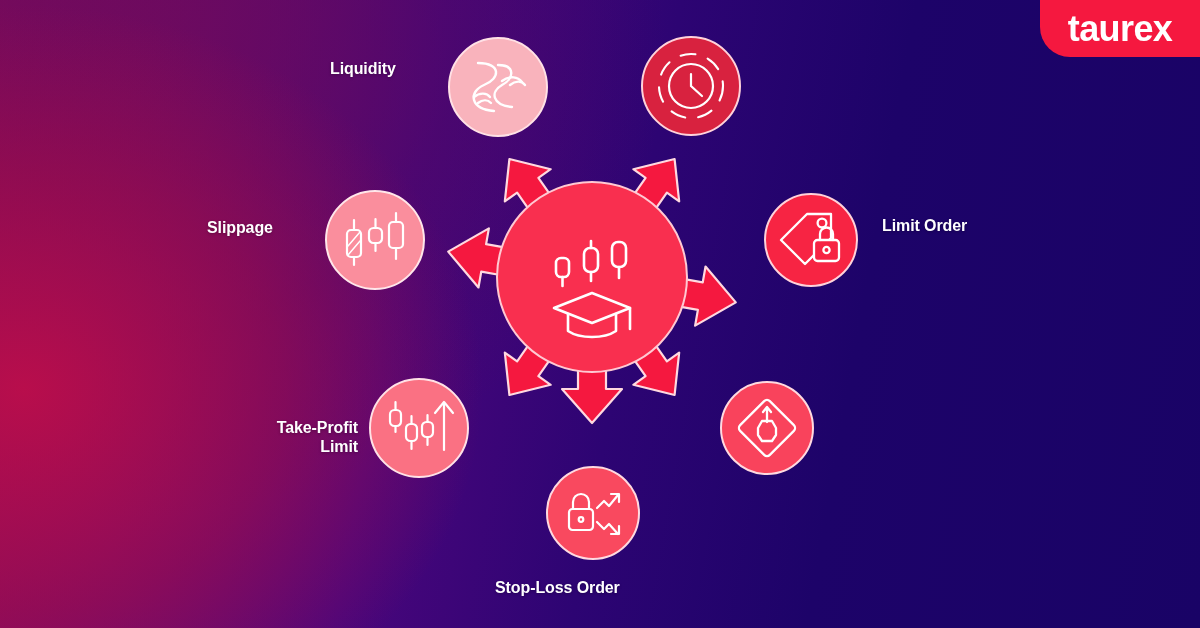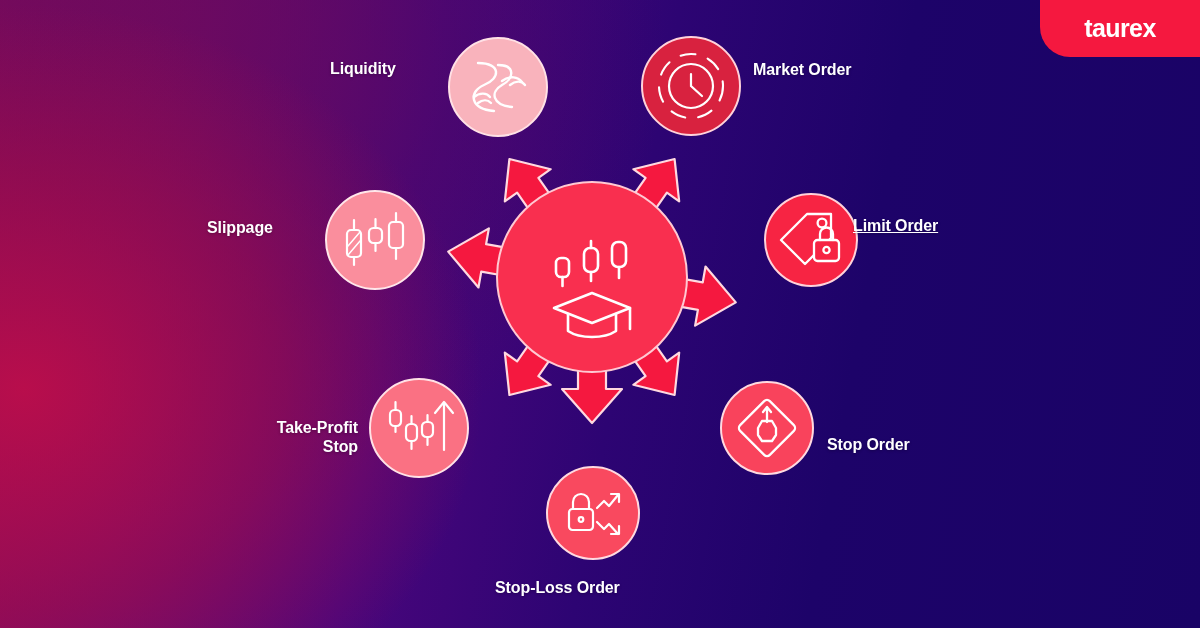--- a/index.html
+++ b/index.html
@@ -31,21 +31,21 @@
     width: 160px;
     height: 57px;
     background: #f5183f;
     border-bottom-left-radius: 30px;
     display: flex;
     align-items: center;
     justify-content: center;
   }
   .logo-text {
     color: #ffffff;
-    font-size: 25px;
+    font-size: 36px;
     font-weight: bold;
     letter-spacing: -0.6px;
     line-height: 1;
     font-family: "Liberation Sans", sans-serif;
   }
 
   
   #scene {
     position: absolute;
     inset: 0;
@@ -59,21 +59,21 @@
     color: #ffffff;
     font-size: 16px;
     font-weight: bold;
     line-height: 1.17;
     letter-spacing: -0.1px;
     white-space: pre-line;
     text-shadow: 0 1px 3px rgba(0,0,0,0.28);
   }
   .lbl-liquidity      { left: 330px;  top: 60px;  }
   .lbl-market-order   { left: 753px;  top: 61px;  }
-  .lbl-limit-order    { left: 853px;  top: 217px; text-decoration: underline; }
+  .lbl-limit-order    { left: 882px;  top: 217px; }
   .lbl-stop-order     { left: 827px;  top: 436px; }
   .lbl-stop-loss      { left: 495px;  top: 579px; text-align: center; }
   .lbl-take-profit    { left: 224px;  top: 419px; width: 134px; text-align: right; }
   .lbl-slippage       { left: 207px;  top: 219px; }
 </style>
 </head>
 <body>
 
 <div id="infographic">
 
@@ -217,30 +217,28 @@
         <line x1="0.5" y1="3" x2="0.5" y2="11"></line>
         <rect x="14" y="-18" width="14" height="26" rx="4"></rect>
         <line x1="21" y1="-27" x2="21" y2="-18"></line>
         <line x1="21" y1="8" x2="21" y2="19"></line>
       </g>
     </g>
   </svg>
 
   <div class="node-label lbl-liquidity">Liquidity</div>
 
-  <div class="node-label lbl-market-order">Market Order</div>
 
   <div class="node-label lbl-limit-order">Limit Order</div>
 
-  <div class="node-label lbl-stop-order">Stop Order</div>
 
   <div class="node-label lbl-stop-loss">Stop-Loss Order</div>
 
   <div class="node-label lbl-take-profit">Take-Profit
-Stop</div>
+Limit</div>
 
   <div class="node-label lbl-slippage">Slippage</div>
 
   <div class="logo-badge">
     <span class="logo-text">taurex</span>
   </div>
 
 </div>
 
 </body></html>

